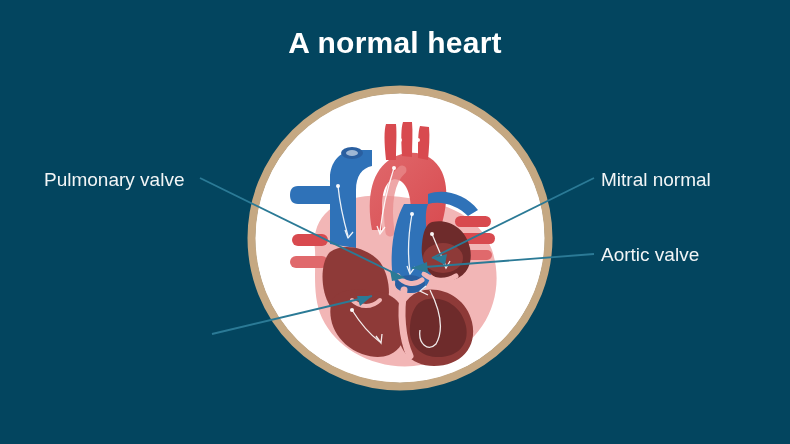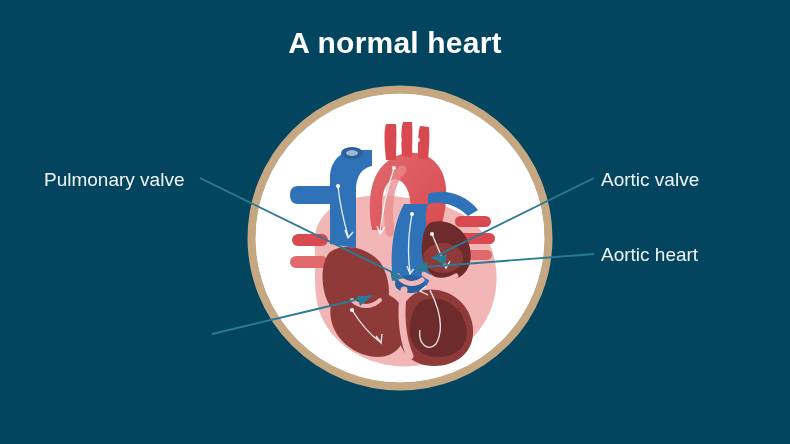--- a/index.html
+++ b/index.html
@@ -177,17 +177,17 @@
       <polygon fill="#2B7A96" points="432,258 447,254 445,265"></polygon>
 
       <line class="leader" id="leader-aortic" x1="594" y1="254" x2="412" y2="268"></line>
       <polygon fill="#2B7A96" points="412,268 427,262 428,273"></polygon>
     </g>
   </svg>
 
   <div class="label" id="label-pulmonary">Pulmonary valve</div>
 
 
-  <div class="label" id="label-mitral">Aortic valve</div>
+  <div class="label" id="label-mitral">Mitral normal</div>
 
-  <div class="label" id="label-aortic">Aortic heart</div>
+  <div class="label" id="label-aortic">Aortic valve</div>
 
 </div>
 
 </body></html>

